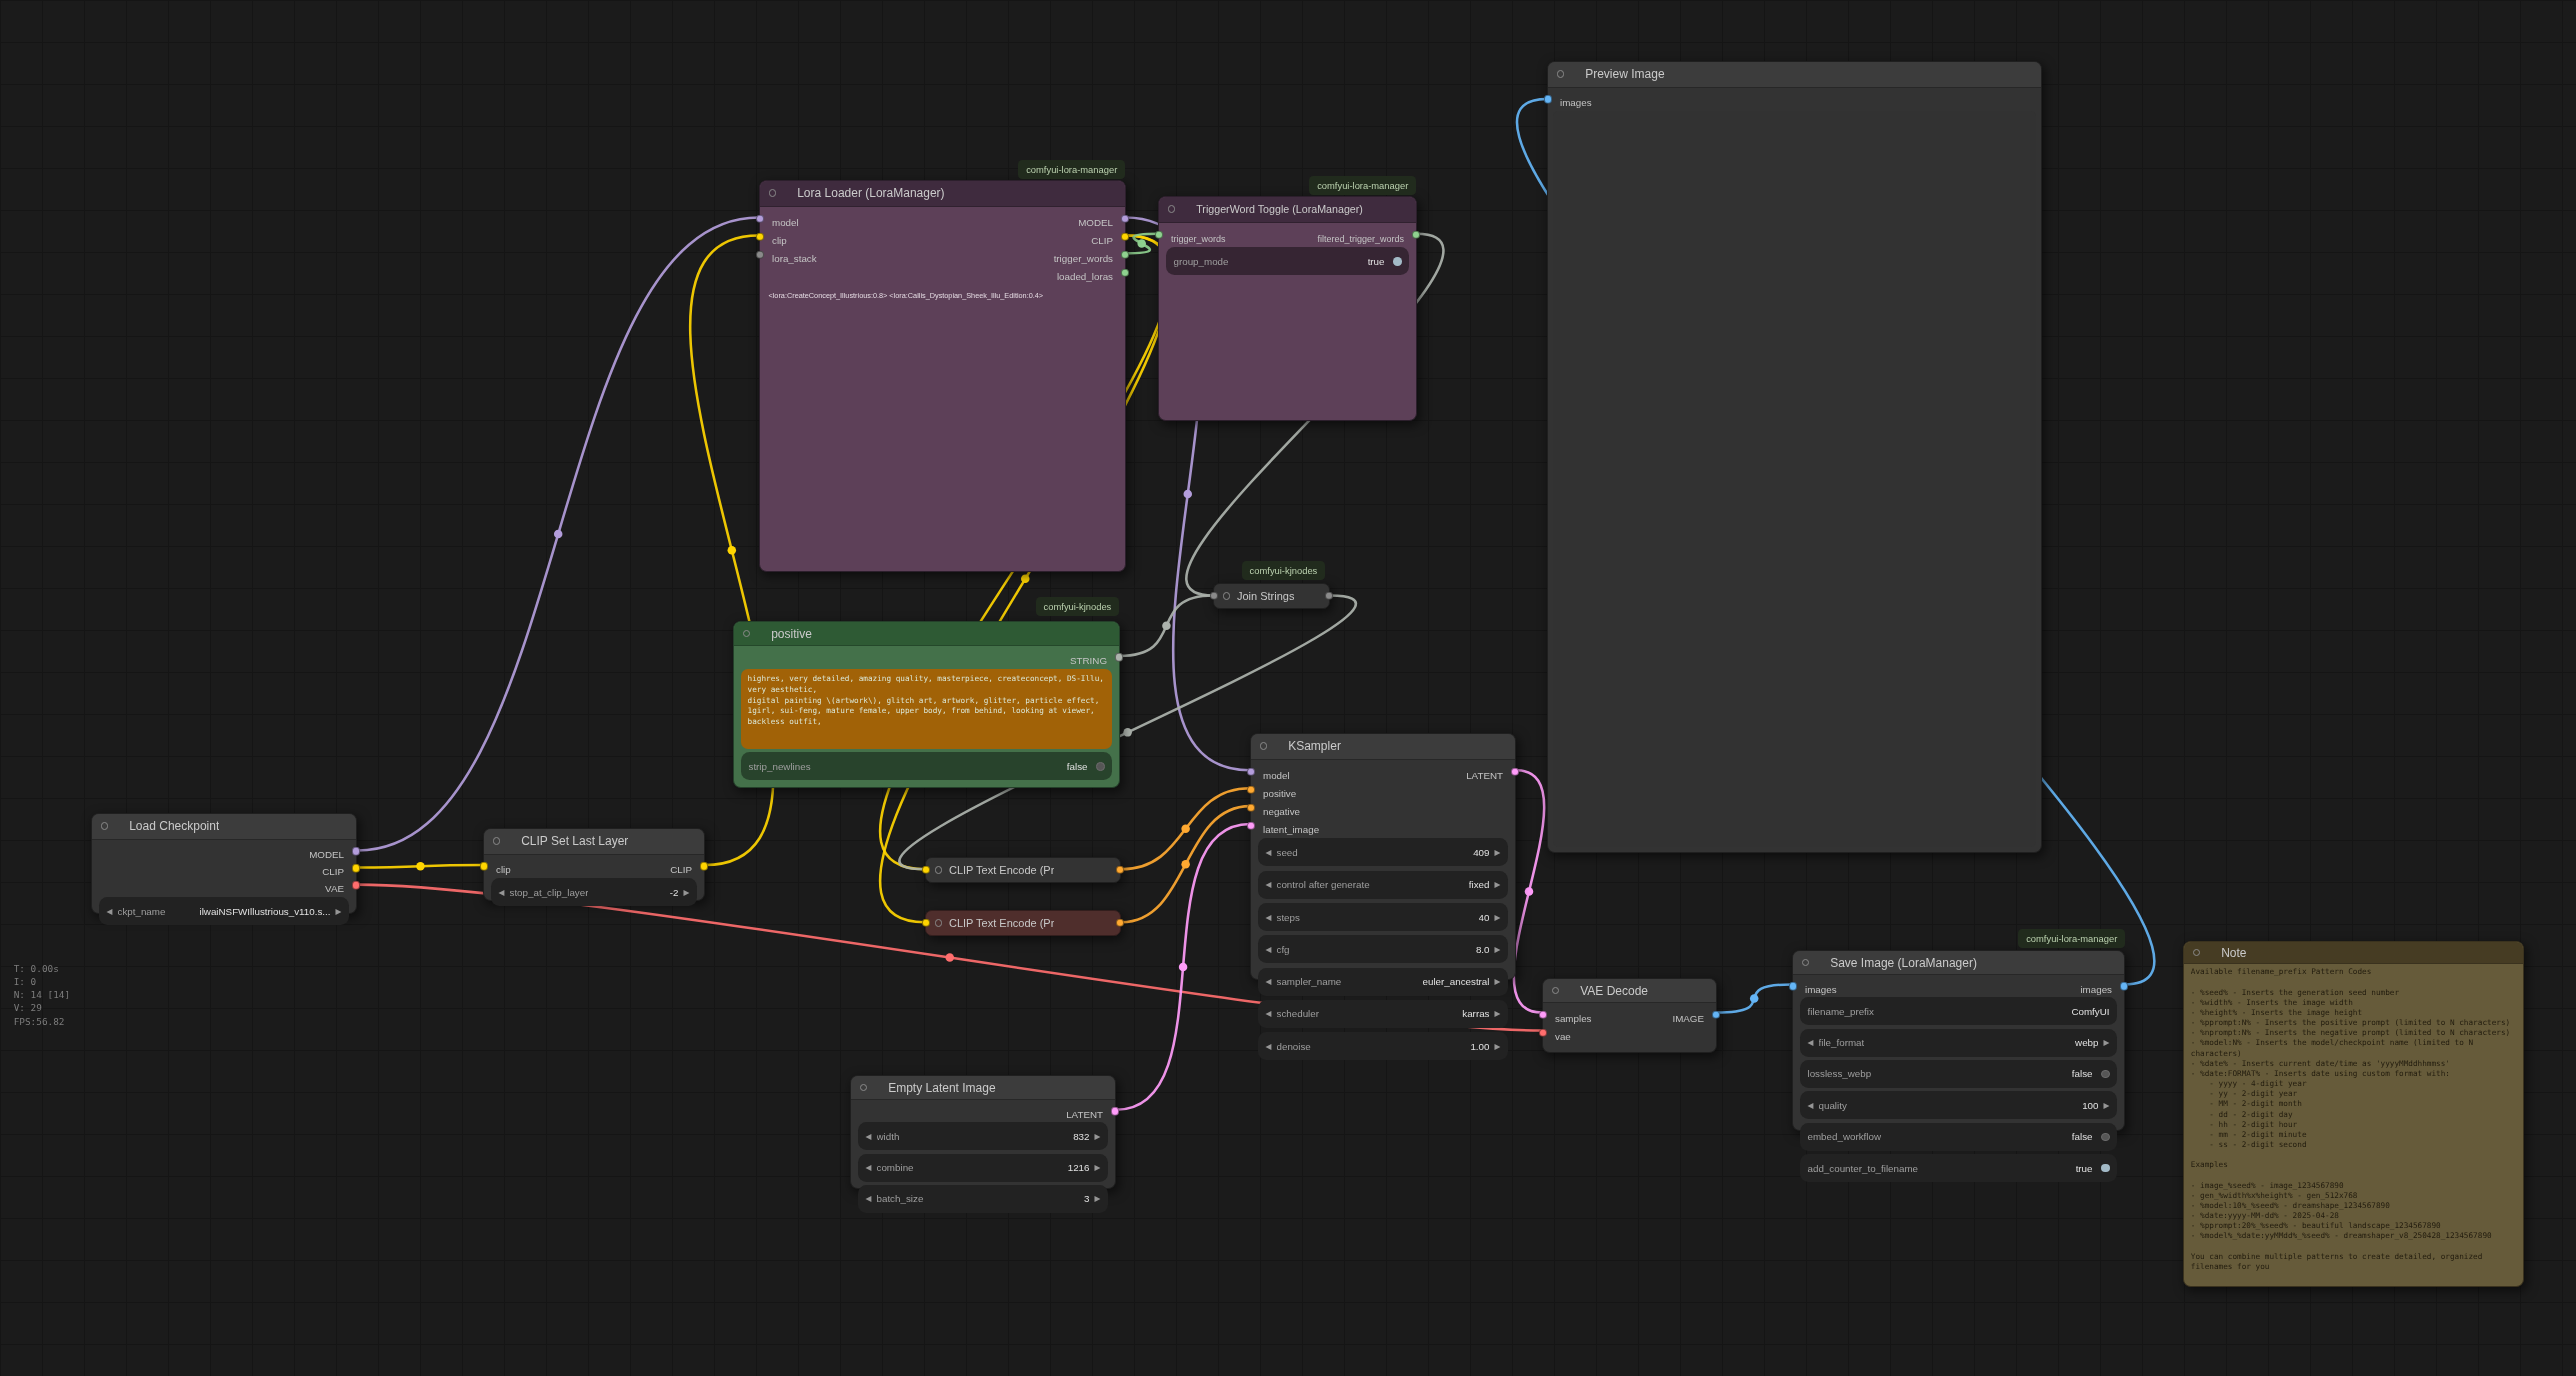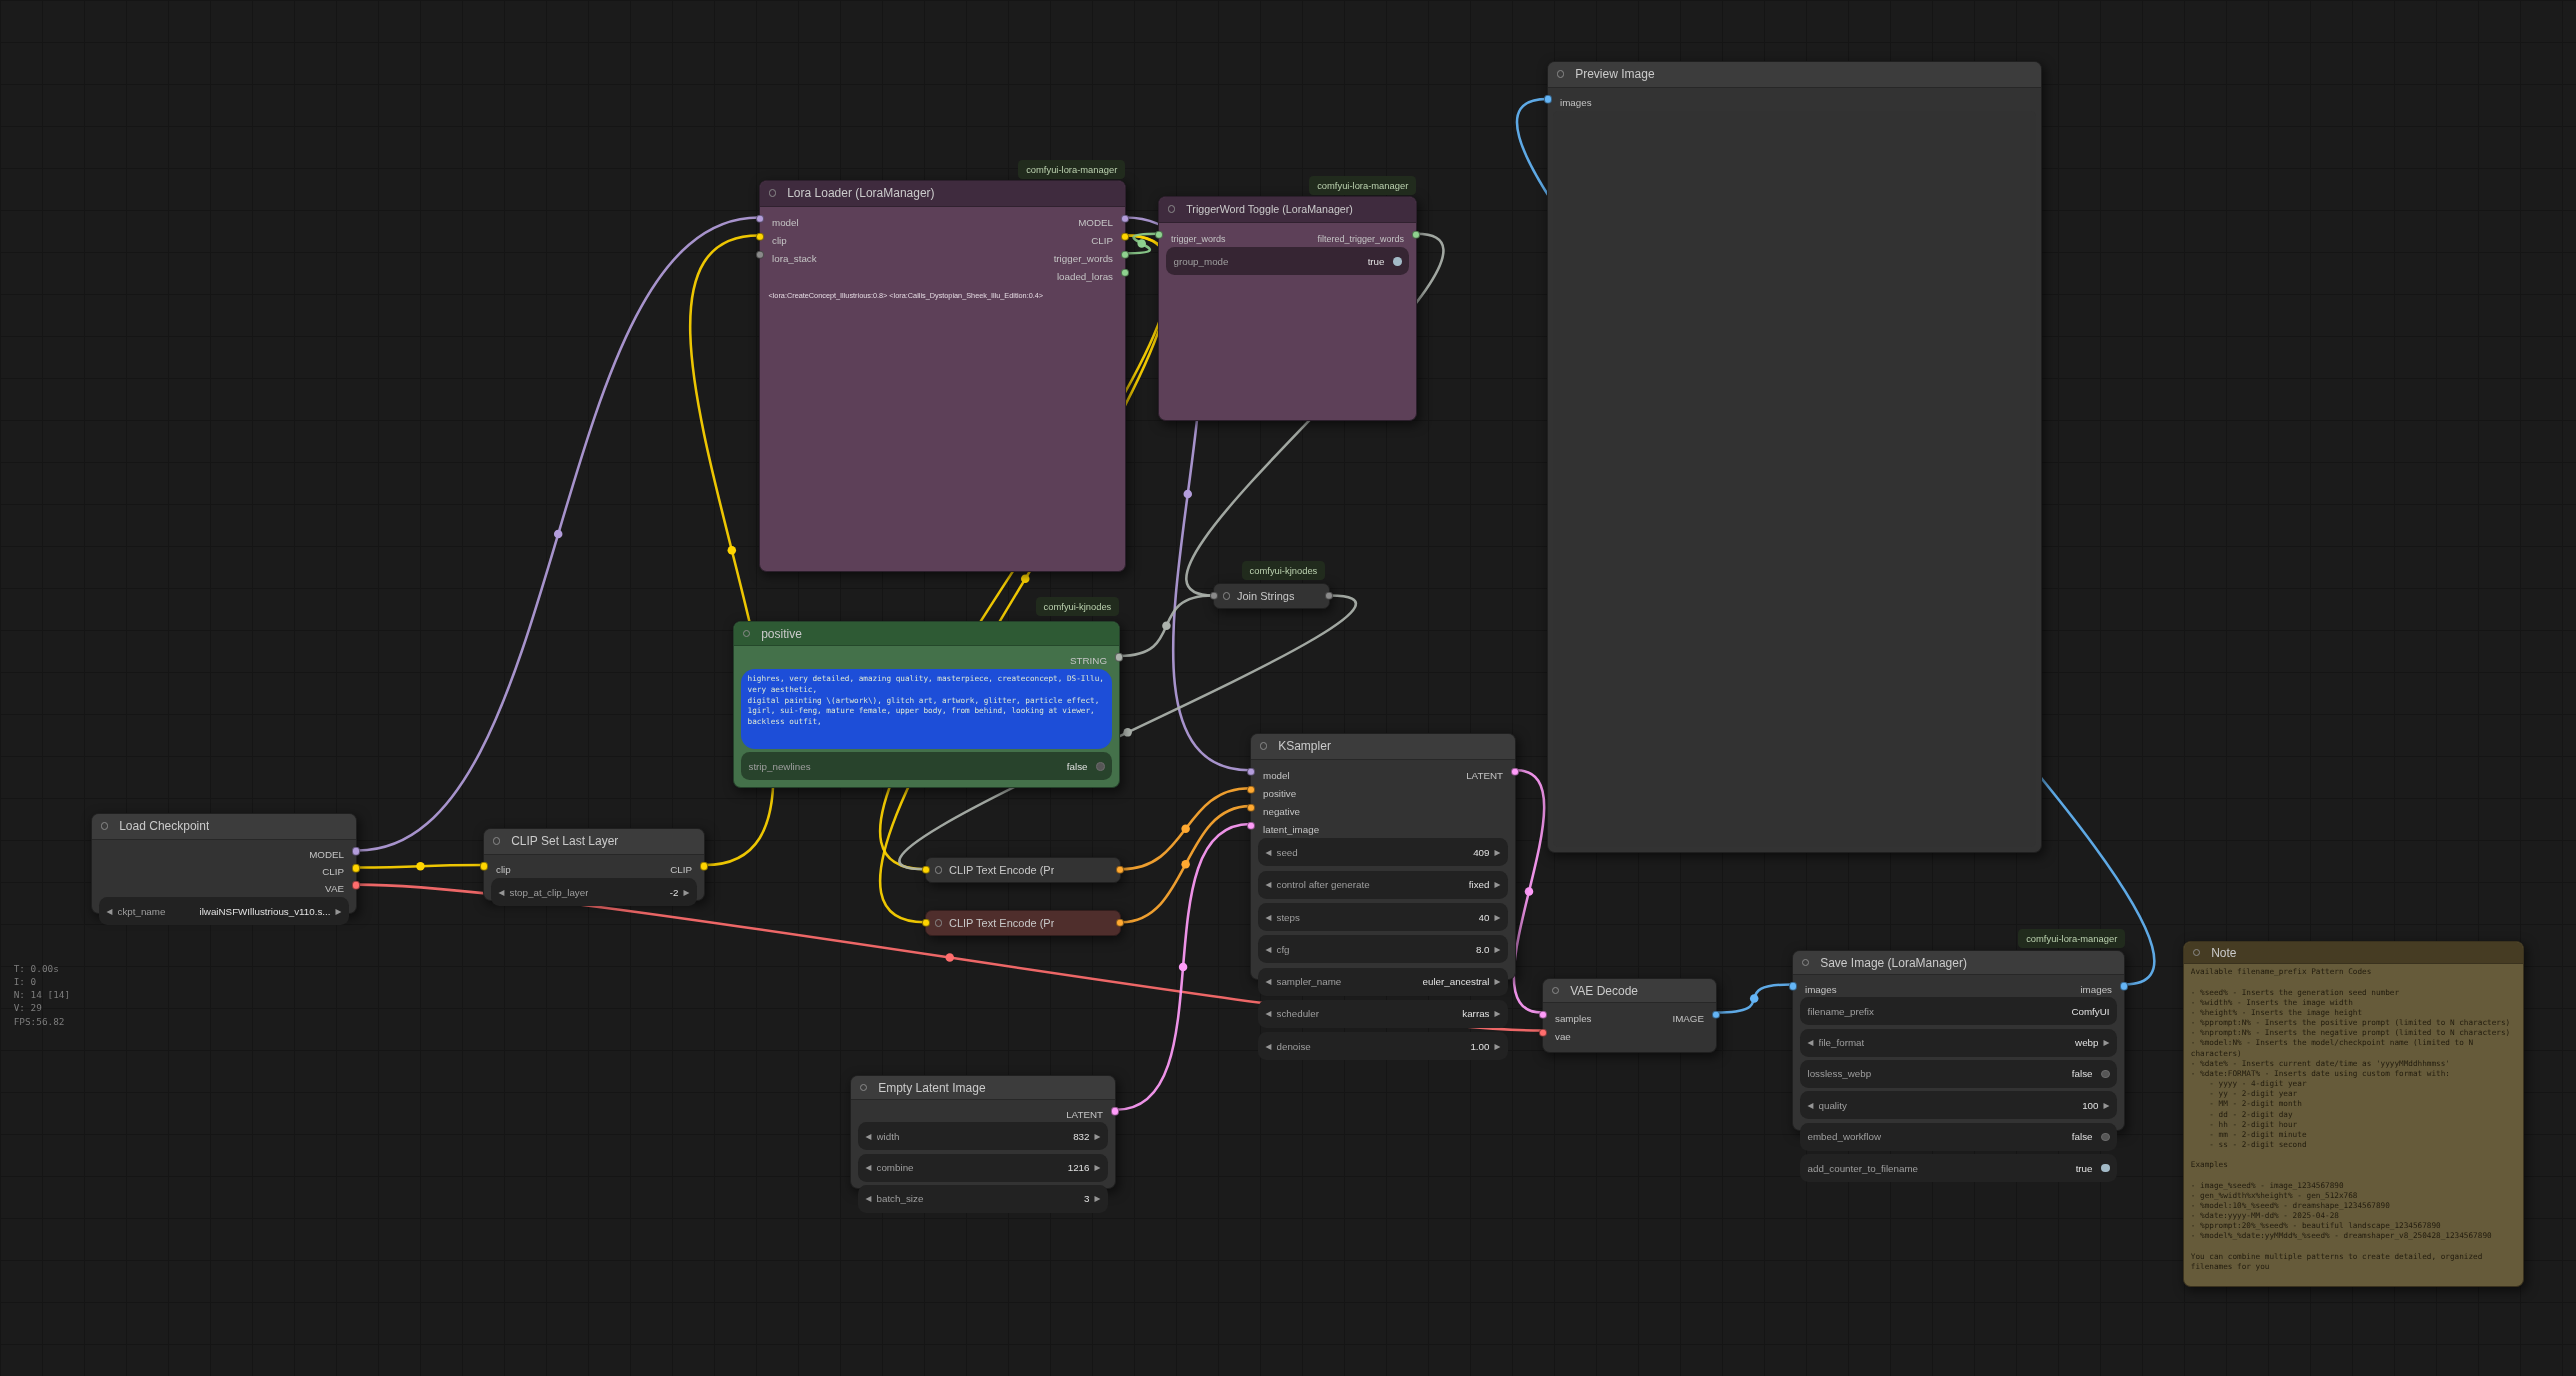--- a/index.html
+++ b/index.html
@@ -10,21 +10,21 @@
     background-image:linear-gradient(to right,#151515 0.9px,transparent 0.9px),
                      linear-gradient(to bottom,#151515 0.9px,transparent 0.9px);
     background-size:42px 42px;
     font-family:"Liberation Sans",sans-serif;color:#ccc;
   }
   #links{position:absolute;left:0;top:0;z-index:1}
   .stats{position:absolute;left:13.7px;top:962px;z-index:2;font-family:"DejaVu Sans Mono",monospace;font-size:9.4px;color:#7c7c7c;line-height:1.4}
   .stats span{display:block}
 
   .node{position:absolute;z-index:2;background:#333333;border:0.9px solid #1f1f1f;border-radius:7.7px;box-shadow:2.6px 3.4px 10.2px rgba(0,0,0,.55)}
-  .node-header{height:25.6px;display:flex;align-items:center;gap:11px;padding:0 8.5px;border-radius:6.8px 6.8px 0 0;background:#3c3c3c;border-bottom:0.9px solid #272727}
+  .node-header{height:25.6px;display:flex;align-items:center;gap:21px;padding:0 8.5px;border-radius:6.8px 6.8px 0 0;background:#3c3c3c;border-bottom:0.9px solid #272727}
   .collapse-dot{width:7.7px;height:7.7px;border-radius:50%;border:1.7px solid #8a8a8a;flex:none}
   .node-title{font-size:12px;color:#cbcbcb;white-space:nowrap;overflow:hidden}
   .small-title{font-size:10.7px}
 
   .io{padding:3.4px 0 0.9px}
   .io-row{position:relative;height:18px;display:flex;align-items:flex-end;justify-content:space-between;padding:0 12px;font-size:9.8px;color:#c4c4c4}
   .io-row.h20{height:17px}
   .out-only{justify-content:flex-end}
   .in-only{justify-content:flex-start}
   .dot{position:absolute;top:50%;transform:translateY(-50%);width:8.5px;height:8.5px;border-radius:50%;border:0.9px solid rgba(0,0,0,.45)}
@@ -46,21 +46,21 @@
   .c-title{font-size:11px;color:#c9c9c9;white-space:nowrap;overflow:hidden}
 
   .purple{background:#5d4058;border-color:#2c1f2c}
   .purple .node-header{background:#3f2b3e;border-bottom-color:#30212f}
   .purple .widget{background:rgba(0,0,0,.42)}
   .lora-text{margin:6.8px 5.1px;padding:1.7px 3.4px;font-family:Liberation Sans, sans-serif;font-size:7.3px;color:#e4dae2;white-space:pre-wrap;line-height:1.4}
 
   .green{background:#44714a;border-color:#24402a}
   .green .node-header{background:#2e5a34;border-bottom-color:#24482a;height:24px}
   .green .widget{background:rgba(0,0,0,.40)}
-  .prompt-text{margin:3.4px 6.8px;padding:5.1px 6.8px;border-radius:14px;background:#1d4ed8;color:#dbe7d6;font-family:"DejaVu Sans Mono",monospace;font-size:7.7px;line-height:1.4;white-space:pre-wrap;height:80px;overflow:hidden}
+  .prompt-text{margin:3.4px 6.8px;padding:5.1px 6.8px;border-radius:7px;background:#a16207;color:#dbe7d6;font-family:"DejaVu Sans Mono",monospace;font-size:7.7px;line-height:1.4;white-space:pre-wrap;height:80px;overflow:hidden}
 
   .maroon{background:#4f2e2c;border-color:#331e1d}
 
   .note-node{background:#665b3a;border-color:#3a321e}
   .note-node .node-header{background:#463c23;border-bottom-color:#3a321e;height:22px}
   .note-text{margin:3.4px 6.8px;color:#221c0e;font-family:"DejaVu Sans Mono",monospace;font-size:7.7px;line-height:1.32;white-space:pre-wrap;overflow:hidden}
 
   .ks .node-header{height:25.6px}
 </style>
 </head>

